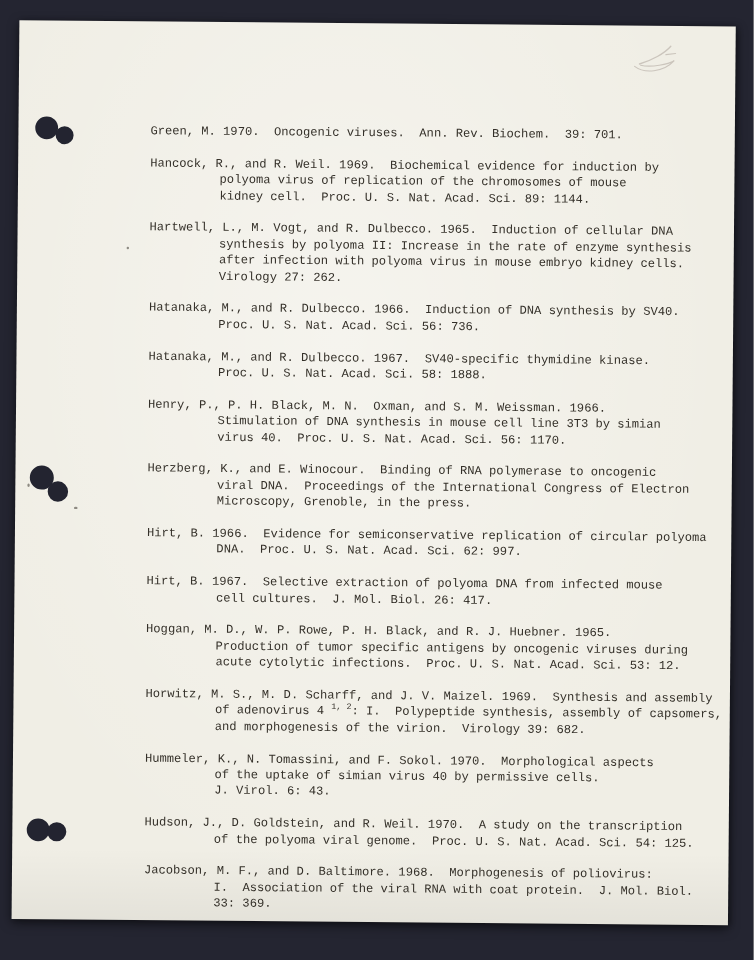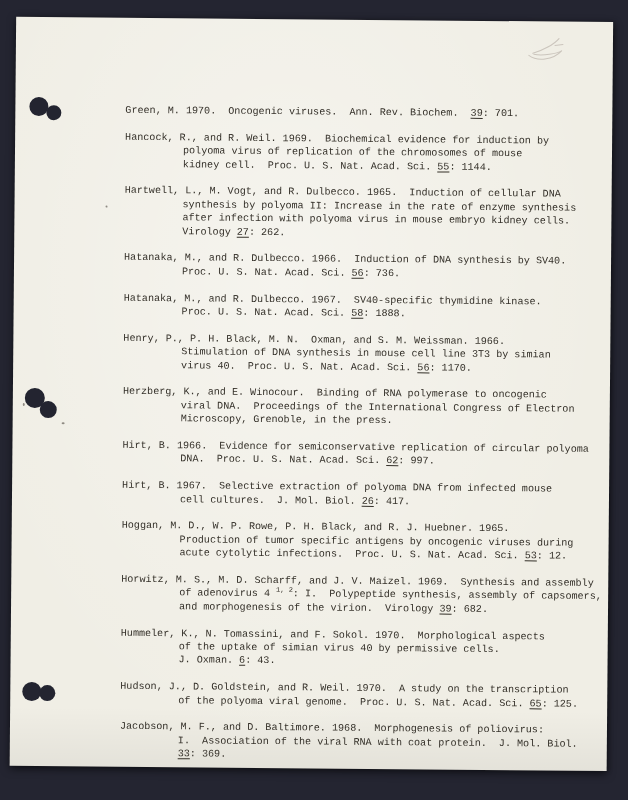--- a/index.html
+++ b/index.html
@@ -14,21 +14,21 @@
     background-image:radial-gradient(ellipse at 45% 35%, rgba(255,255,255,.35), rgba(0,0,0,0) 70%),
                      linear-gradient(180deg, rgba(0,0,0,0) 92%, rgba(0,0,0,.05) 100%);
     transform:rotate(0.5deg);transform-origin:20px 20px;
     box-shadow:0 3px 9px rgba(0,0,0,.55), 2px 0 4px rgba(0,0,0,.25);
     color:var(--ink);
   }
   .refs{position:absolute;left:110px;top:86px;width:482px;}
   .entry{margin-bottom:13.4px;}
   .line{white-space:pre;font-size:10.1px;line-height:13.4px;letter-spacing:0;}
   .line.cont{padding-left:58px;}
-  .vol{text-decoration:underline;text-underline-offset:1.5px;text-decoration-thickness:.9px;}
+  .vol{text-underline-offset:1.5px;text-decoration-thickness:.9px;}
   sup{font-size:7px;line-height:0;vertical-align:super;}
   .punch{position:absolute;}
   .punch .dot{position:absolute;border-radius:50%;background:var(--punch);}
   .p1-a{left:13.5px;top:79.5px;width:19px;height:19px;}
   .p1-b{left:30.5px;top:87.5px;width:15px;height:15px;}
   .p2-a{left:12px;top:371px;width:20px;height:20px;}
   .p2-b{left:26.5px;top:383.5px;width:17px;height:17px;}
   .p3-a{left:11.5px;top:664.5px;width:19px;height:19px;}
   .p3-b{left:29px;top:668px;width:16px;height:16px;}
   .pencil{position:absolute;left:505px;top:10px;opacity:.6;}
@@ -65,21 +65,21 @@
   <div class="speck sp2"></div>
   <div class="speck sp3"></div>
 
   <div class="refs">
       <div class="entry">
         <div class="line"><span>Green, M. 1970.  Oncogenic viruses.  Ann. Rev. Biochem.  </span><span class="vol">39</span><span>: 701.</span></div>
       </div>
       <div class="entry">
         <div class="line"><span>Hancock, R., and R. Weil. 1969.  Biochemical evidence for induction by</span></div>
         <div class="line cont"><span>polyoma virus of replication of the chromosomes of mouse</span></div>
-        <div class="line cont"><span>kidney cell.  Proc. U. S. Nat. Acad. Sci. </span><span class="vol">55</span><span>: 1144.</span></div>
+        <div class="line cont"><span>kidney cell.  Proc. U. S. Nat. Acad. Sci. </span><span class="vol">89</span><span>: 1144.</span></div>
       </div>
       <div class="entry">
         <div class="line"><span>Hartwell, L., M. Vogt, and R. Dulbecco. 1965.  Induction of cellular DNA</span></div>
         <div class="line cont"><span>synthesis by polyoma II: Increase in the rate of enzyme synthesis</span></div>
         <div class="line cont"><span>after infection with polyoma virus in mouse embryo kidney cells.</span></div>
         <div class="line cont"><span>Virology </span><span class="vol">27</span><span>: 262.</span></div>
       </div>
       <div class="entry">
         <div class="line"><span>Hatanaka, M., and R. Dulbecco. 1966.  Induction of DNA synthesis by SV40.</span></div>
         <div class="line cont"><span>Proc. U. S. Nat. Acad. Sci. </span><span class="vol">56</span><span>: 736.</span></div>
@@ -112,25 +112,25 @@
         <div class="line cont"><span>acute cytolytic infections.  Proc. U. S. Nat. Acad. Sci. </span><span class="vol">53</span><span>: 12.</span></div>
       </div>
       <div class="entry">
         <div class="line"><span>Horwitz, M. S., M. D. Scharff, and J. V. Maizel. 1969.  Synthesis and assembly</span></div>
         <div class="line cont"><span>of adenovirus 4 </span><sup>1, 2</sup><span>: I.  Polypeptide synthesis, assembly of capsomers,</span></div>
         <div class="line cont"><span>and morphogenesis of the virion.  Virology </span><span class="vol">39</span><span>: 682.</span></div>
       </div>
       <div class="entry">
         <div class="line"><span>Hummeler, K., N. Tomassini, and F. Sokol. 1970.  Morphological aspects</span></div>
         <div class="line cont"><span>of the uptake of simian virus 40 by permissive cells.</span></div>
-        <div class="line cont"><span>J. Oxman. </span><span class="vol">6</span><span>: 43.</span></div>
+        <div class="line cont"><span>J. Virol. </span><span class="vol">6</span><span>: 43.</span></div>
       </div>
       <div class="entry">
         <div class="line"><span>Hudson, J., D. Goldstein, and R. Weil. 1970.  A study on the transcription</span></div>
-        <div class="line cont"><span>of the polyoma viral genome.  Proc. U. S. Nat. Acad. Sci. </span><span class="vol">65</span><span>: 125.</span></div>
+        <div class="line cont"><span>of the polyoma viral genome.  Proc. U. S. Nat. Acad. Sci. </span><span class="vol">54</span><span>: 125.</span></div>
       </div>
       <div class="entry">
         <div class="line"><span>Jacobson, M. F., and D. Baltimore. 1968.  Morphogenesis of poliovirus:</span></div>
         <div class="line cont"><span>I.  Association of the viral RNA with coat protein.  J. Mol. Biol.</span></div>
         <div class="line cont"><span class="vol">33</span><span>: 369.</span></div>
       </div>
     </div>
 </div>
 
 </body></html>

